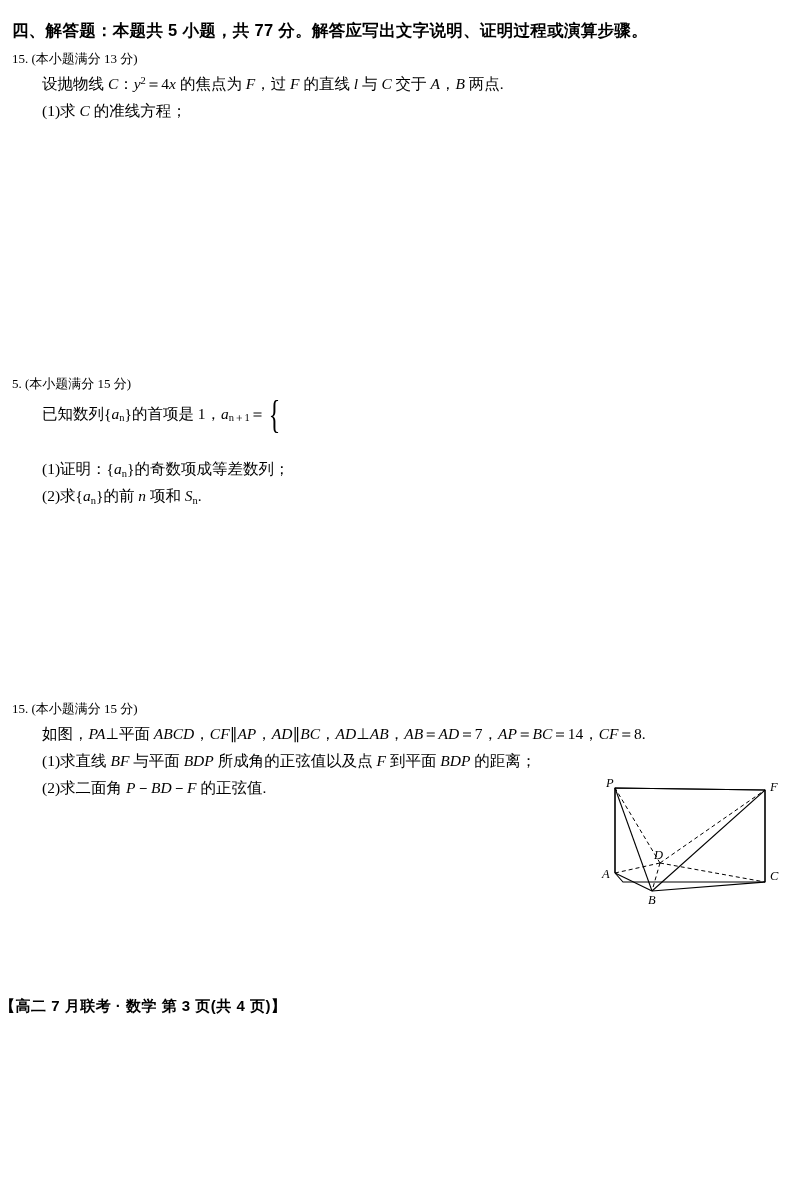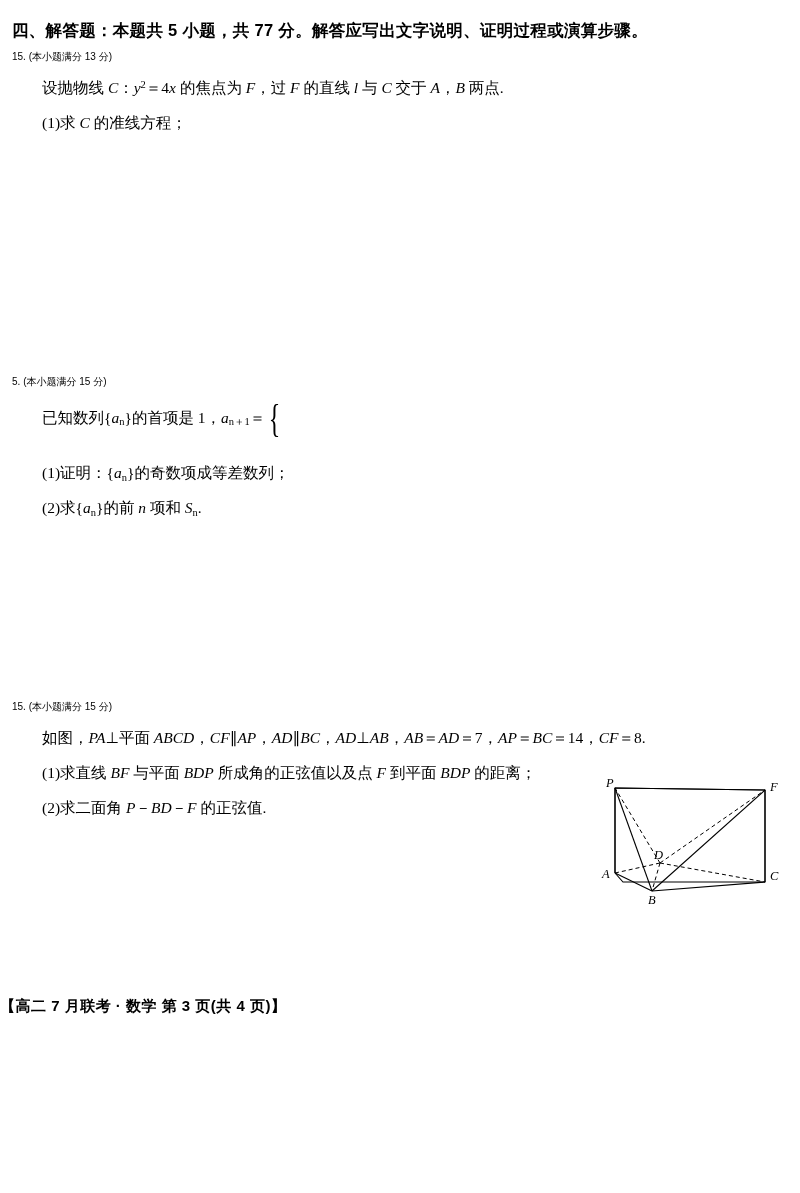--- a/index.html
+++ b/index.html
@@ -30,28 +30,28 @@
     font-size: 16.5px;
     letter-spacing: 0.3px;
     white-space: nowrap;
   }
   .qblock {
     position: absolute;
     left: 12px;
     width: 776px;
   }
   .qnum {
-    font-family: Liberation Sans, sans-serif;
-    font-size: 10px;
+    font-family: Liberation Serif, serif;
+    font-size: 13px;
     white-space: nowrap;
   }
   .qline {
     font-family: "Liberation Serif", serif;
     font-size: 15.5px;
-    margin-top: 14px;
+    margin-top: 6px;
     white-space: nowrap;
   }
   .indent {
     padding-left: 30px;
   }
   i, .it {
     font-family: "Liberation Serif", serif;
     font-style: italic;
   }
   .sub {

